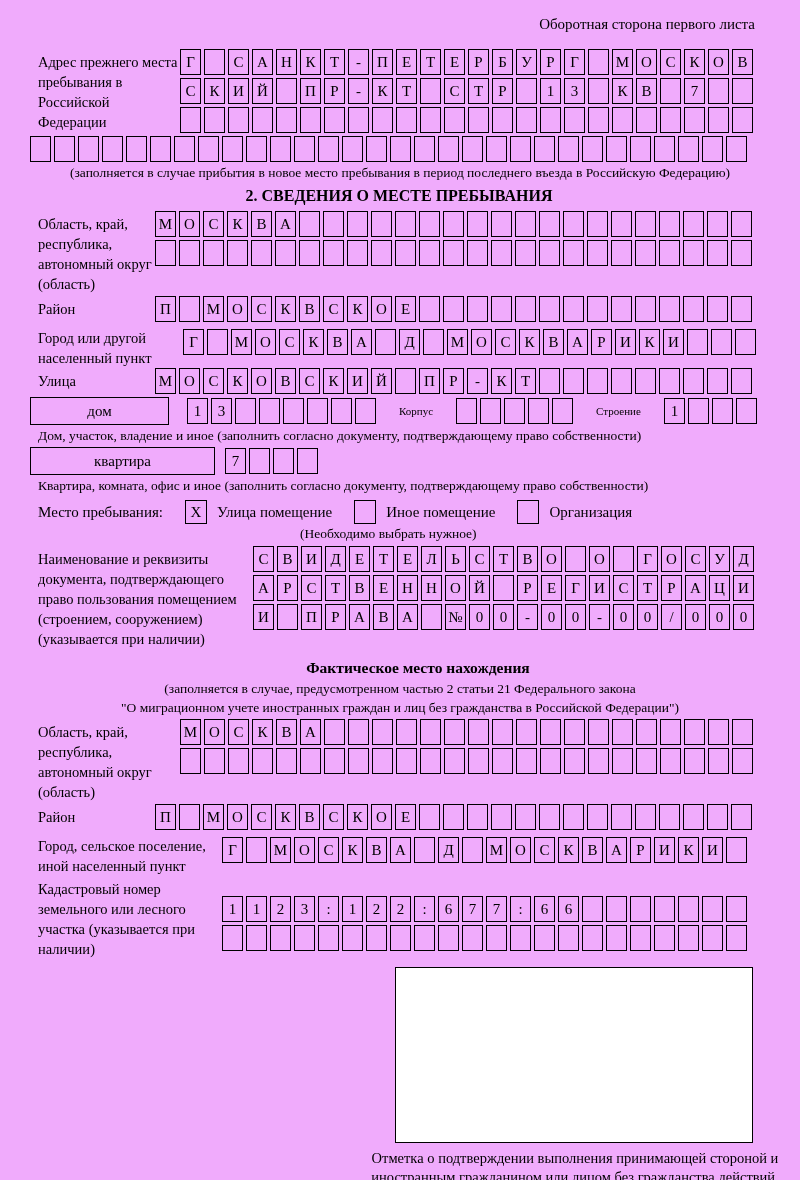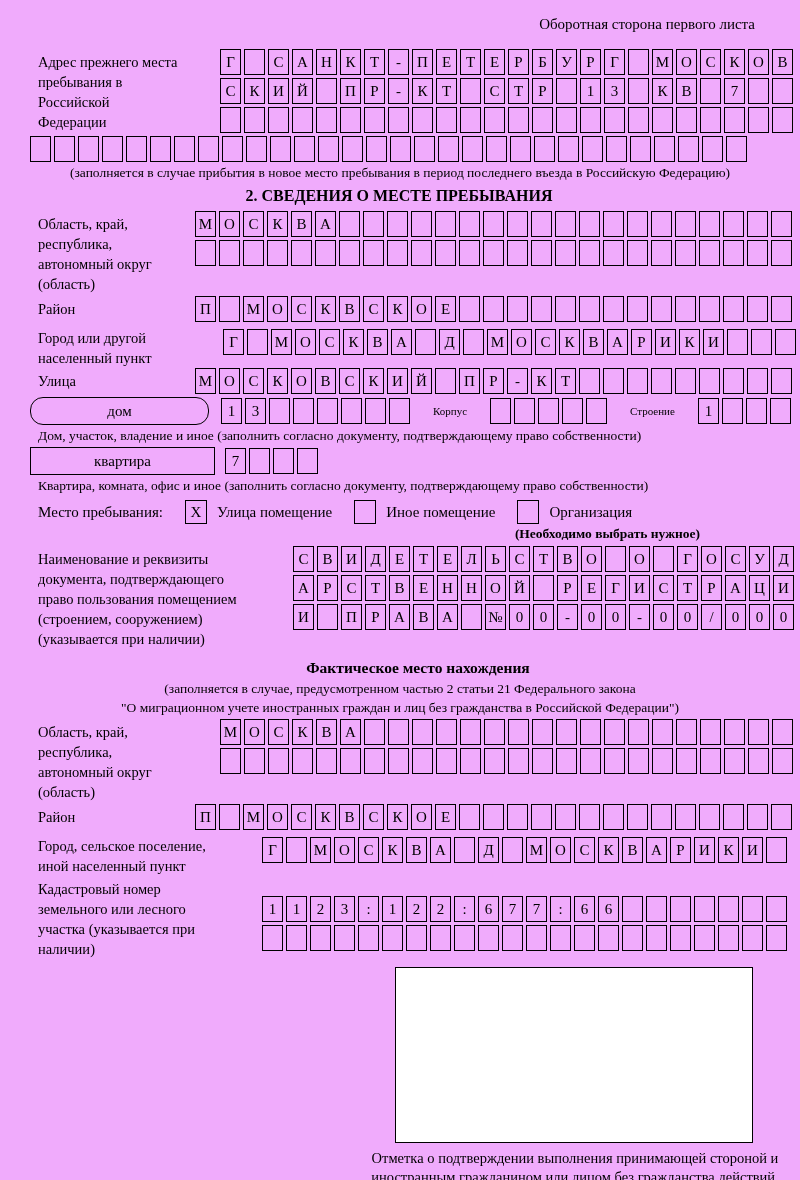--- a/index.html
+++ b/index.html
@@ -9,50 +9,50 @@
     font-family:"Liberation Serif","DejaVu Serif",serif;
     box-sizing:border-box;
   }
   .header-note{text-align:right;font-size:15px;margin:16px 45px 16px 0;}
   .note{font-size:13.5px;text-align:center;margin:2px 0 3px 0;}
   .note-left{font-size:13.5px;text-align:left;margin:2px 0 3px 38px;}
   .sec-title{font-size:16px;font-weight:bold;text-align:center;margin:6px 2px 6px 0;}
   .sub-title{font-size:15.5px;font-weight:bold;text-align:center;margin:10px 0 4px 0;padding-left:36px;}
 
   .field{display:flex;align-items:flex-start;}
-  .ml30{margin-left:30px;} .ml38{margin-left:38px;gap:40px;}
+  .ml30{margin-left:30px;} .ml38{margin-left:38px;}
   .lbl{font-size:14.5px;line-height:20px;padding-top:3px;flex:0 0 auto;}
   .w142{width:142px;} .w117{width:117px;} .w145{width:145px;}
   .w215{width:215px;} .w184{width:184px;}
 
   .rows{display:flex;flex-direction:column;}
   .cellrow{display:flex;gap:3px;margin-bottom:3px;}
   .cell{
     flex:0 0 auto;width:21px;height:26px;box-sizing:border-box;
     border:1.5px solid #000;display:flex;align-items:center;justify-content:center;
     font-size:15px;line-height:1;
   }
   .pt4{padding-top:4px;} .pt20{padding-top:20px;}
 
   .inline-row{display:flex;align-items:center;margin-bottom:3px;}
   .label-box{
     box-sizing:border-box;border:1.5px solid #000;height:28px;
     display:flex;align-items:center;justify-content:center;font-size:15px;
   }
-  .box-dom{width:179px;margin-right:12px;border-radius:13px;}
+  .box-dom{width:139px;margin-right:18px;}
   .box-kv{width:185px;margin-right:10px;}
   .small-cap{font-size:11px;margin:0 23px;text-align:center;}
 
   .chk{
     flex:0 0 auto;width:22px;height:24px;box-sizing:border-box;border:1.5px solid #000;
     display:flex;align-items:center;justify-content:center;font-size:15px;margin-right:10px;
   }
   .chk-row{display:flex;align-items:center;margin:6px 0 2px 38px;font-size:15px;}
   .chk-label{margin-right:22px;}
-  .chk-note{font-size:13.5px;text-align:right;width:400px;margin:0 0 4px 300px;font-weight:bold;}
+  .chk-note{font-size:13.5px;text-align:left;width:400px;margin:0 0 4px 300px;}
 
   .stamp-box{
     box-sizing:border-box;border:1.5px solid #000;width:358px;height:176px;
     margin:8px 0 6px 395px;background:#fff;
   }
   .stamp-caption{width:410px;margin-left:370px;text-align:center;font-size:14.5px;line-height:19px;}
   .mb6{margin-bottom:6px;} .mb2{margin-bottom:2px;}
 </style>
 </head>
 <body>

